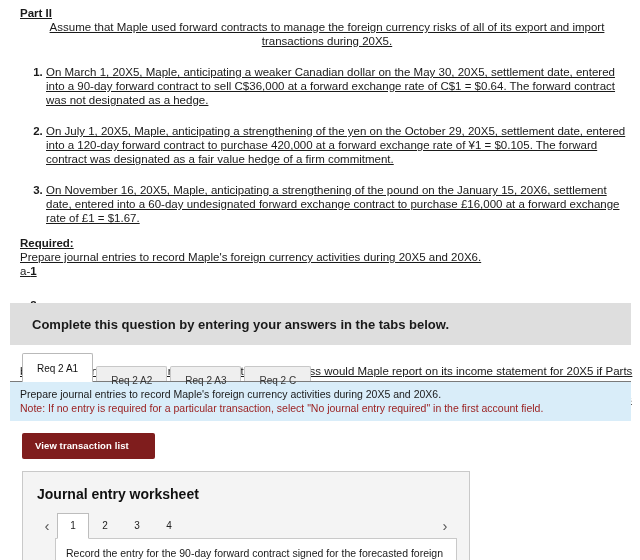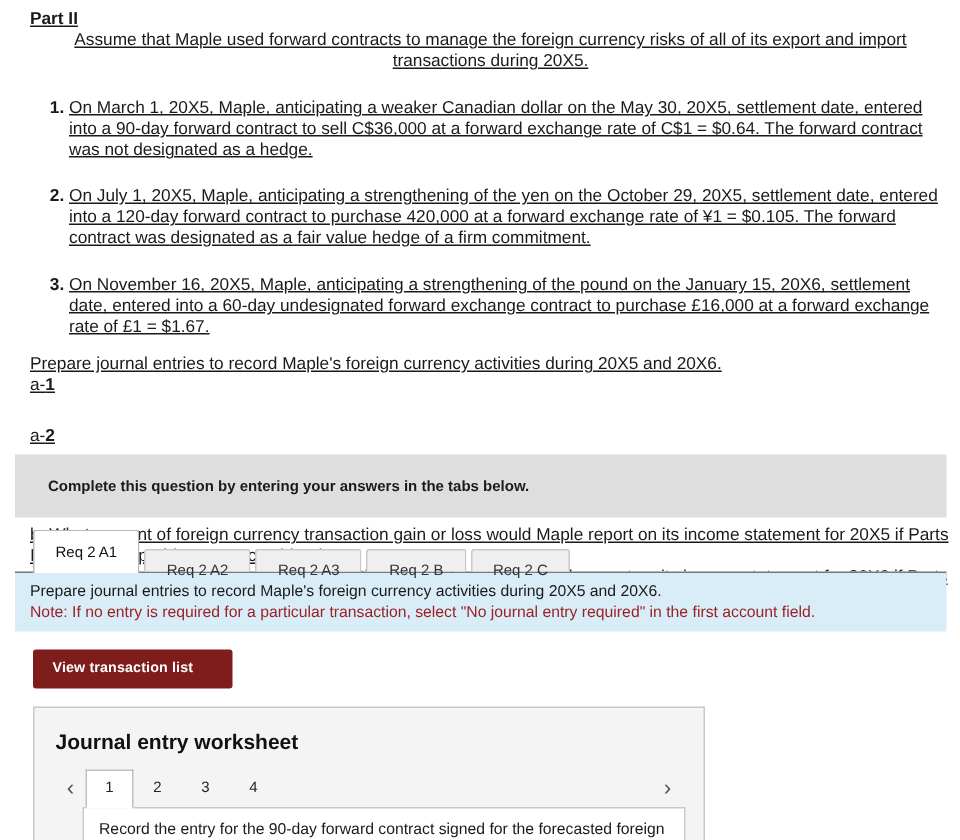--- a/index.html
+++ b/index.html
@@ -78,21 +78,21 @@
   }
   .qpanel-header {
     background: #dedede;
     height: 42px;
     display: flex;
     align-items: center;
     padding-left: 22px;
     box-sizing: border-box;
   }
   .qpanel-header-text {
-    font-size: 10px;
+    font-size: 13px;
     font-weight: bold;
     color: #1a1a1a;
   }
 
   
   .tabs-row {
     display: flex;
     align-items: flex-end;
     height: 30px;
     margin-left: 12px;
@@ -234,20 +234,21 @@
   <div class="part-title">Part II</div>
   <div class="part-intro">Assume that Maple used forward contracts to manage the foreign currency risks of all of its export and import transactions during 20X5.</div>
 
   <ol class="facts">
     <li>On March 1, 20X5, Maple, anticipating a weaker Canadian dollar on the May 30, 20X5, settlement date, entered into a 90-day forward contract to sell C$36,000 at a forward exchange rate of C$1 = $0.64. The forward contract was not designated as a hedge.</li>
     <li>On July 1, 20X5, Maple, anticipating a strengthening of the yen on the October 29, 20X5, settlement date, entered into a 120-day forward contract to purchase 420,000 at a forward exchange rate of ¥1 = $0.105. The forward contract was designated as a fair value hedge of a firm commitment.</li>
     <li>On November 16, 20X5, Maple, anticipating a strengthening of the pound on the January 15, 20X6, settlement date, entered into a 60-day undesignated forward exchange contract to purchase £16,000 at a forward exchange rate of £1 = $1.67.</li>
   </ol>
 
   <div class="required-block">
+    <div class="required-label">Required:</div>
     <div>Prepare journal entries to record Maple's foreign currency activities during 20X5 and 20X6.</div>
     <div class="sub-label">a-<b>1</b></div>
     <div class="gap-a"></div>
     <div class="sub-label">a-<b>2</b></div>
     <div class="gap-a"></div>
     <div class="sub-label">a-<b>3</b></div>
   </div>
 
   <div class="bc-block">
     <p>b. What amount of foreign currency transaction gain or loss would Maple report on its income statement for 20X5 if Parts I and II of this problem were combined?</p>
@@ -258,21 +259,20 @@
 <div class="qpanel">
 
   <div class="qpanel-header">
     <span class="qpanel-header-text">Complete this question by entering your answers in the tabs below.</span>
   </div>
 
   <div class="tabs-row">
     <div class="tab active">Req 2 A1</div>
     <div class="tab">Req 2 A2</div>
     <div class="tab">Req 2 A3</div>
-    <div class="tab">Req 2 B</div>
     <div class="tab">Req 2 C</div>
   </div>
 
   <div class="note-bar">
     <div class="note-line1">Prepare journal entries to record Maple's foreign currency activities during 20X5 and 20X6.</div>
     <div class="note-line2">Note: If no entry is required for a particular transaction, select "No journal entry required" in the first account field.</div>
   </div>
 
   <div class="vtl-wrap">
     <button class="vtl-button">View transaction list</button>

